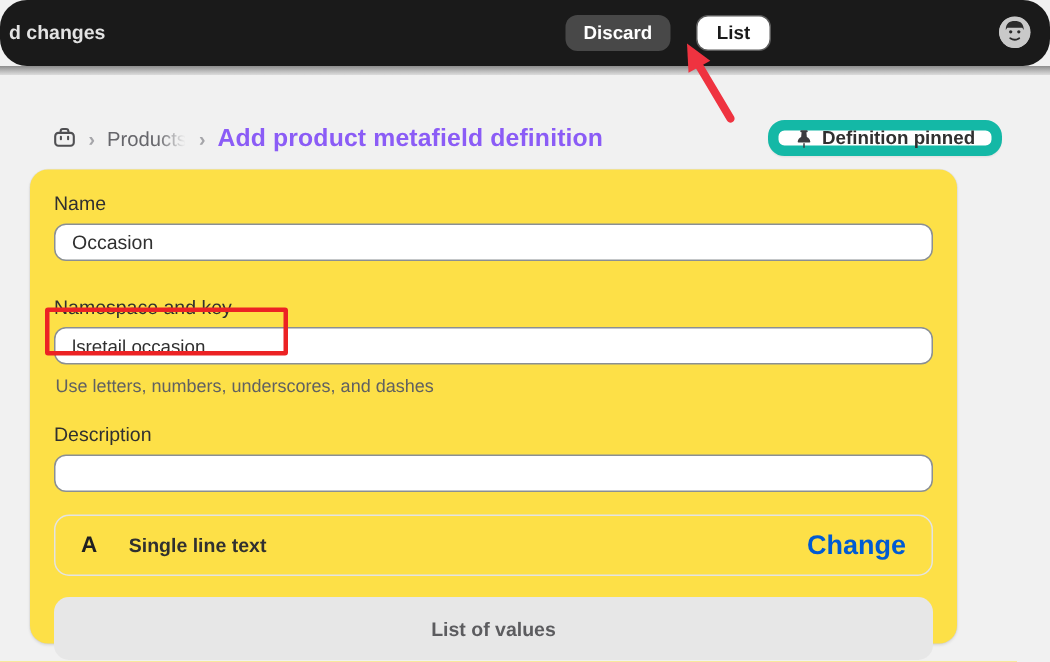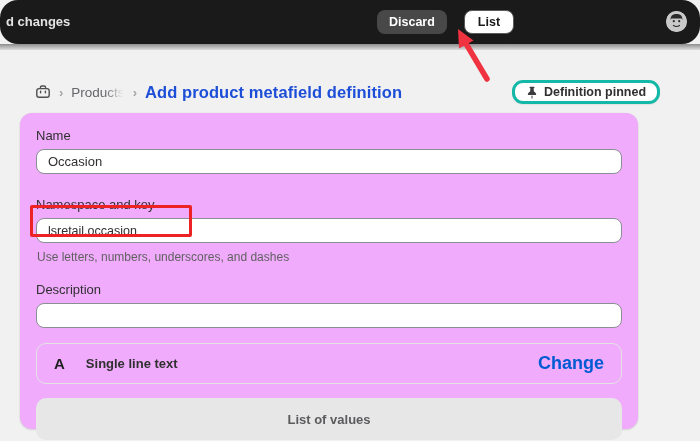--- a/index.html
+++ b/index.html
@@ -53,36 +53,36 @@
   }
   .crumb-icon { display: flex; align-items: center; color: #4f4f52; }
   .crumb-sep { color: #a5a5a9; font-size: 13px; font-weight: 600; }
   .crumb-parent {
     font-size: 13.5px; color: #66666b; position: relative; white-space: nowrap;
   }
   .crumb-parent::after {
     content: ""; position: absolute; right: -2px; top: 0; width: 22px; height: 100%;
     background: linear-gradient(to right, rgba(241,241,241,0), #f1f1f1 85%);
   }
-  .page-title { font-size: 16.5px; font-weight: 700; color: #1d4ed8; letter-spacing: .1px; }
+  .page-title { font-size: 16.5px; font-weight: 700; color: #8b5cf6; letter-spacing: .1px; }
 
   .pinned-btn {
     position: absolute; left: 512px; top: 80px; height: 24px;
     display: flex; align-items: center; gap: 6px; padding: 0 11px;
-    background: #ffffff; border: 3px solid #14b8a6; border-radius: 11px;
+    background: #ffffff; border: 7px solid #14b8a6; border-radius: 11px;
     box-shadow: 0 1px 1px rgba(0,0,0,.06); cursor: pointer;
     font-family: "Liberation Sans", sans-serif;
   }
   .pinned-btn .pin { display: flex; color: #3c3c3f; }
   .pinned-label { font-size: 12.5px; font-weight: 600; color: #303030; }
 
   
   .card {
     position: absolute; left: 20px; top: 113px; width: 618px; height: 316px;
-    background: #f0abfc; border-radius: 12px;
+    background: #fde047; border-radius: 12px;
     box-shadow: 0 1px 2px rgba(26,26,26,.12), 0 0 0 .5px rgba(0,0,0,.04);
     padding: 15px 16px;
   }
   .field-label { font-size: 13px; color: #303030; display: block; margin-bottom: 6px; }
   .text-input {
     width: 100%; height: 25px; border: 1px solid #8a8f94; border-radius: 8px;
     padding: 0 11px; font-size: 13px; color: #303030; background: #fff;
     font-family: "Liberation Sans", sans-serif; outline: none; display: block;
   }
   .mono { font-family: Liberation Sans, sans-serif; font-size: 12.5px; }

